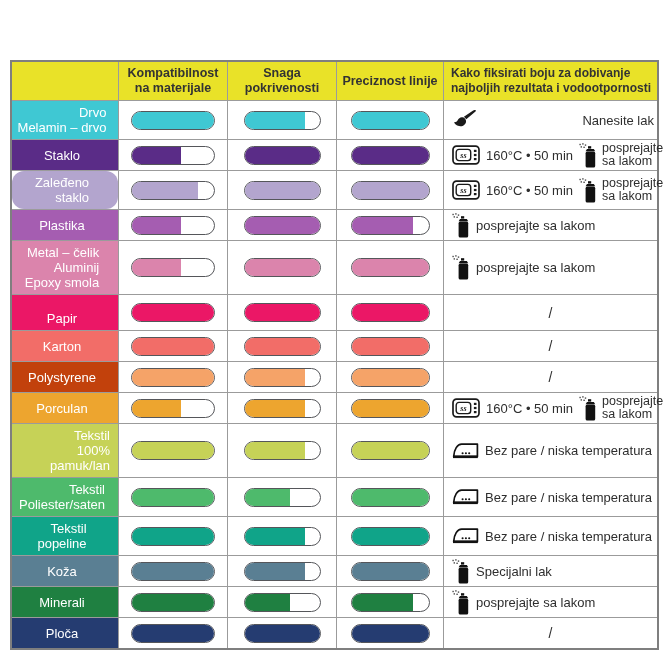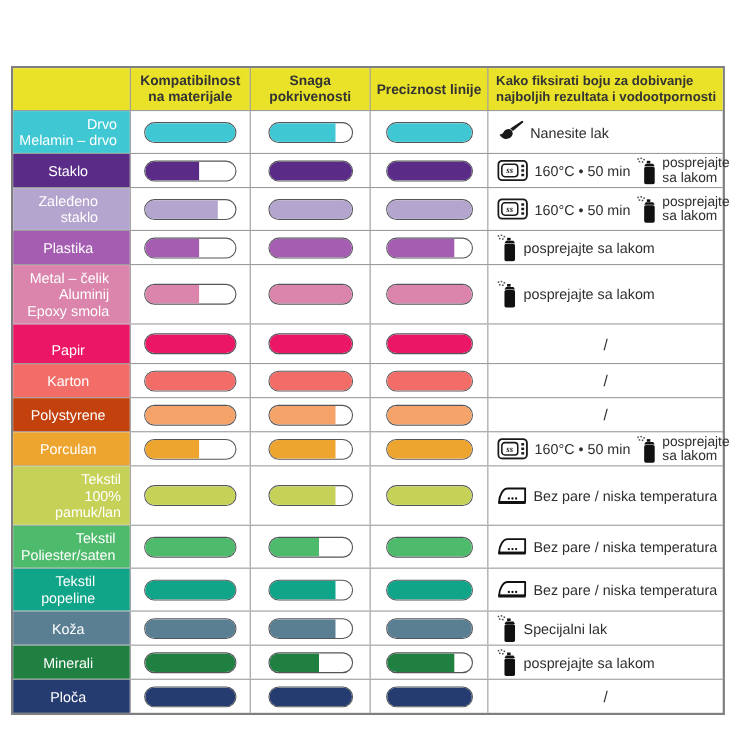--- a/index.html
+++ b/index.html
@@ -82,21 +82,21 @@
     <div class="cell pill-cell c2">
       <div class="pill">
             <div class="pill-fill" style="width: 80%; background: rgb(63, 200, 211);"></div>
           </div>
     </div>
     <div class="cell pill-cell c3">
       <div class="pill">
             <div class="pill-fill" style="width: 100%; background: rgb(63, 200, 211);"></div>
           </div>
     </div>
-    <div class="cell fix-cell" style="color: rgb(46, 46, 46);">
+    <div class="cell fix-cell" style="color: rgb(46, 46, 46); justify-content: space-between;">
           <svg width="24" height="21" viewBox="0 0 24 21">
     <path fill="#1a1a1a" d="M23.6.2c.5.5.3.9-.4 1.5l-8.9 7.5-2.4-2.4L21.2.6c.9-.6 1.9-.9 2.4-.4z"></path>
     <path fill="#1a1a1a" d="M12.9 8.4c1.4 1.4 1.6 3.5.4 5.3-1.5 2.3-4.7 3.2-7.3 2.1-1.7-.7-3.1-2-4-3.6 1.7.2 3-.5 3.7-1.9.9-1.7 2.3-2.7 4.1-3 1.2-.2 2.3.2 3.1 1.1z"></path>
   </svg>
           <span class="nowrap">Nanesite lak</span>
         </div>
   </div>
       <div class="row">
     <div class="cell label-cell" style="background: rgb(90, 44, 135);">
       <div class="label-lines" style="color: rgb(255, 255, 255);">
@@ -139,21 +139,21 @@
       <rect x="5.8" y="1.4" width="1.4" height="1.4"></rect>
       <rect x="1.6" y="3.2" width="1.4" height="1.4"></rect>
       <rect x="4.4" y="3.6" width="1.4" height="1.4"></rect>
     </g>
   </svg>
             <span class="wrap">posprejajte sa lakom</span>
           </div>
         </div>
   </div>
       <div class="row">
-    <div class="cell label-cell" style="background: rgb(179, 165, 206);">
+    <div class="cell label-cell" style="background: rgb(179, 165, 206); border-radius: 12px;">
       <div class="label-lines" style="color: rgb(255, 255, 255);">
             <div>Zaleđeno</div>
             <div>staklo</div>
           </div>
     </div>
     <div class="cell pill-cell c1">
       <div class="pill">
             <div class="pill-fill" style="width: 80%; background: rgb(179, 165, 206);"></div>
           </div>
     </div>

